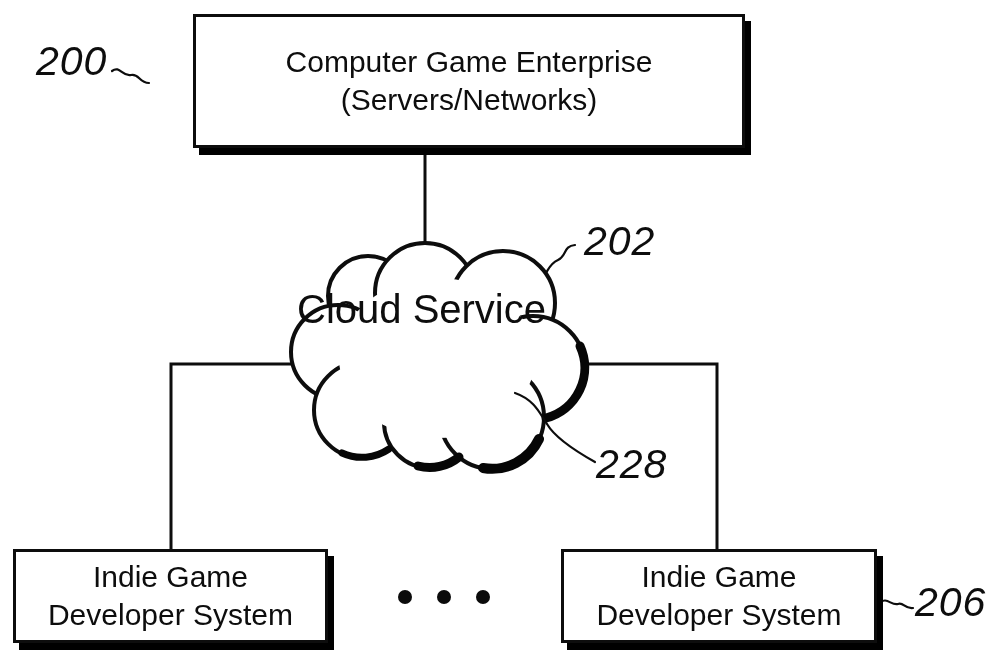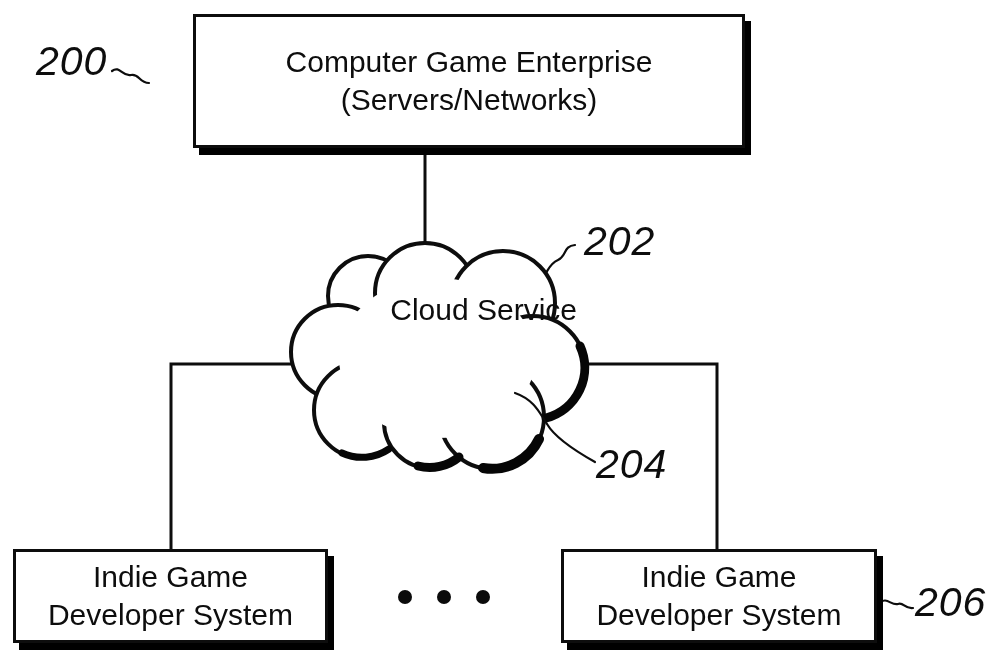--- a/index.html
+++ b/index.html
@@ -22,21 +22,21 @@
     align-items:center;justify-content:center;
     text-align:center;
     font-size:30px;line-height:38px;
     z-index:2;
   }
   .box-enterprise{left:160px;top:14px;width:552px;height:134px;margin-left:33px;}
   .box-indie-left{left:13px;top:549px;width:315px;height:94px;}
   .box-indie-right{left:561px;top:549px;width:316px;height:94px;}
   .cloud-label{
     position:absolute;left:297px;top:289px;width:280px;
-    text-align:right;font-size:30px;line-height:41px;z-index:3;
+    text-align:left;font-size:40px;line-height:41px;z-index:3;
   }
   .ref{
     position:absolute;
     font-style:italic;
     font-size:41px;line-height:1;
     letter-spacing:1px;
     z-index:3;
   }
   .ref-200{left:36px;top:41px;}
   .ref-202{left:576px;top:221px;margin-left:8px;}
@@ -103,16 +103,16 @@
     <div>Developer System</div>
   </div>
 
   <div class="pbox box-indie-right">
     <div>Indie Game</div>
     <div>Developer System</div>
   </div>
 
   <div class="ref ref-200">200</div>
   <div class="ref ref-202">202</div>
-  <div class="ref ref-204">204</div>
+  <div class="ref ref-204">228</div>
   <div class="ref ref-206">206</div>
 
 </div>
 
 </body></html>

